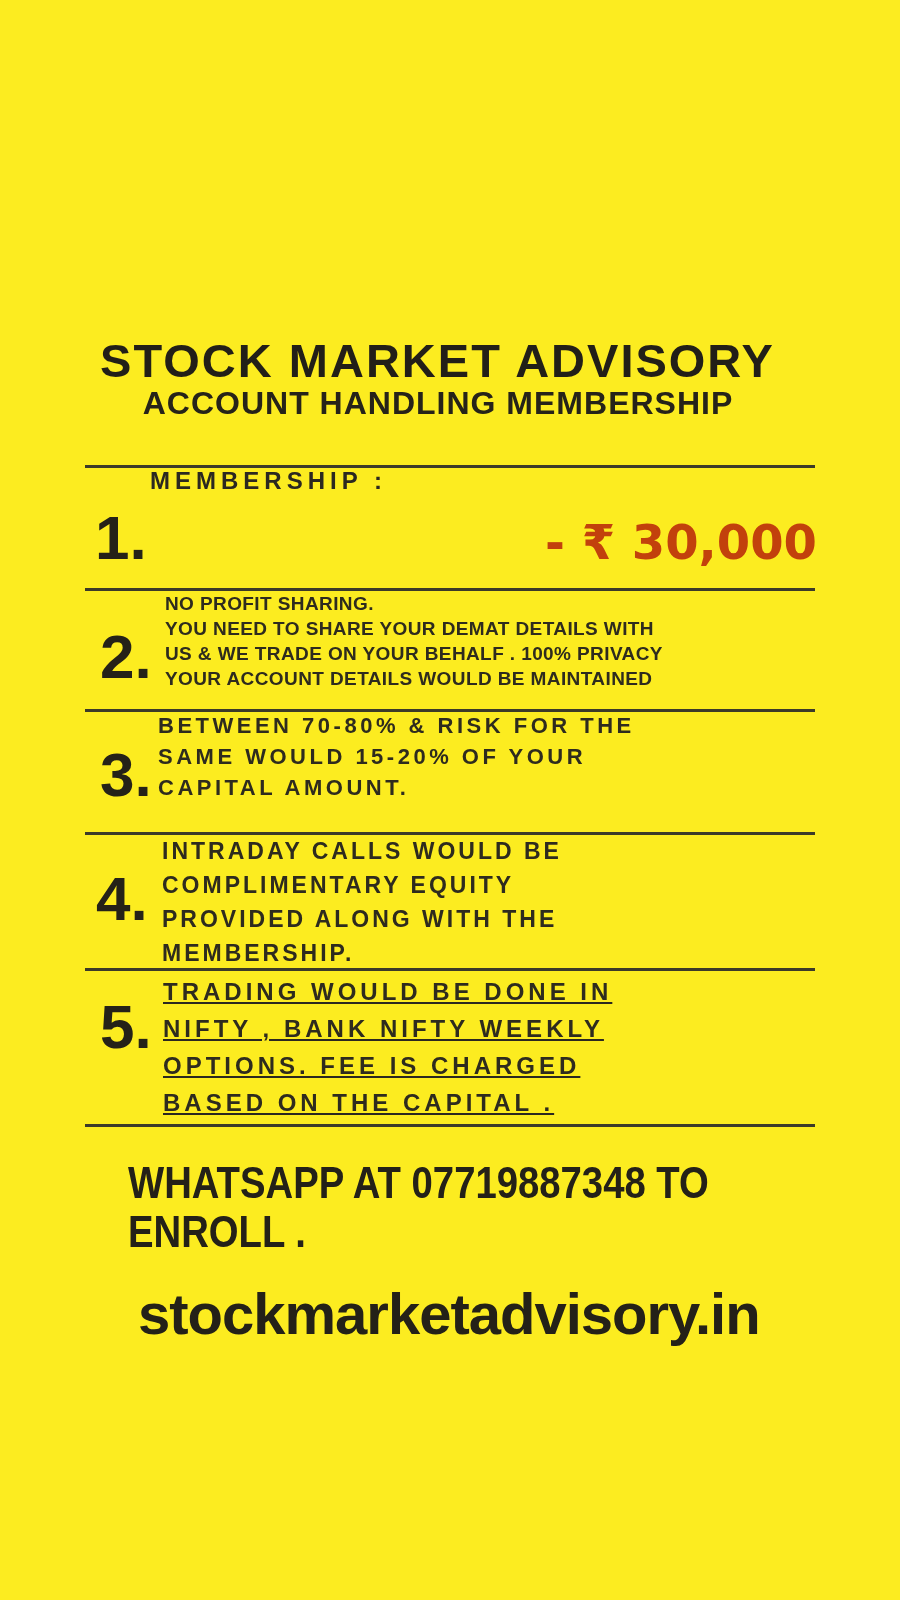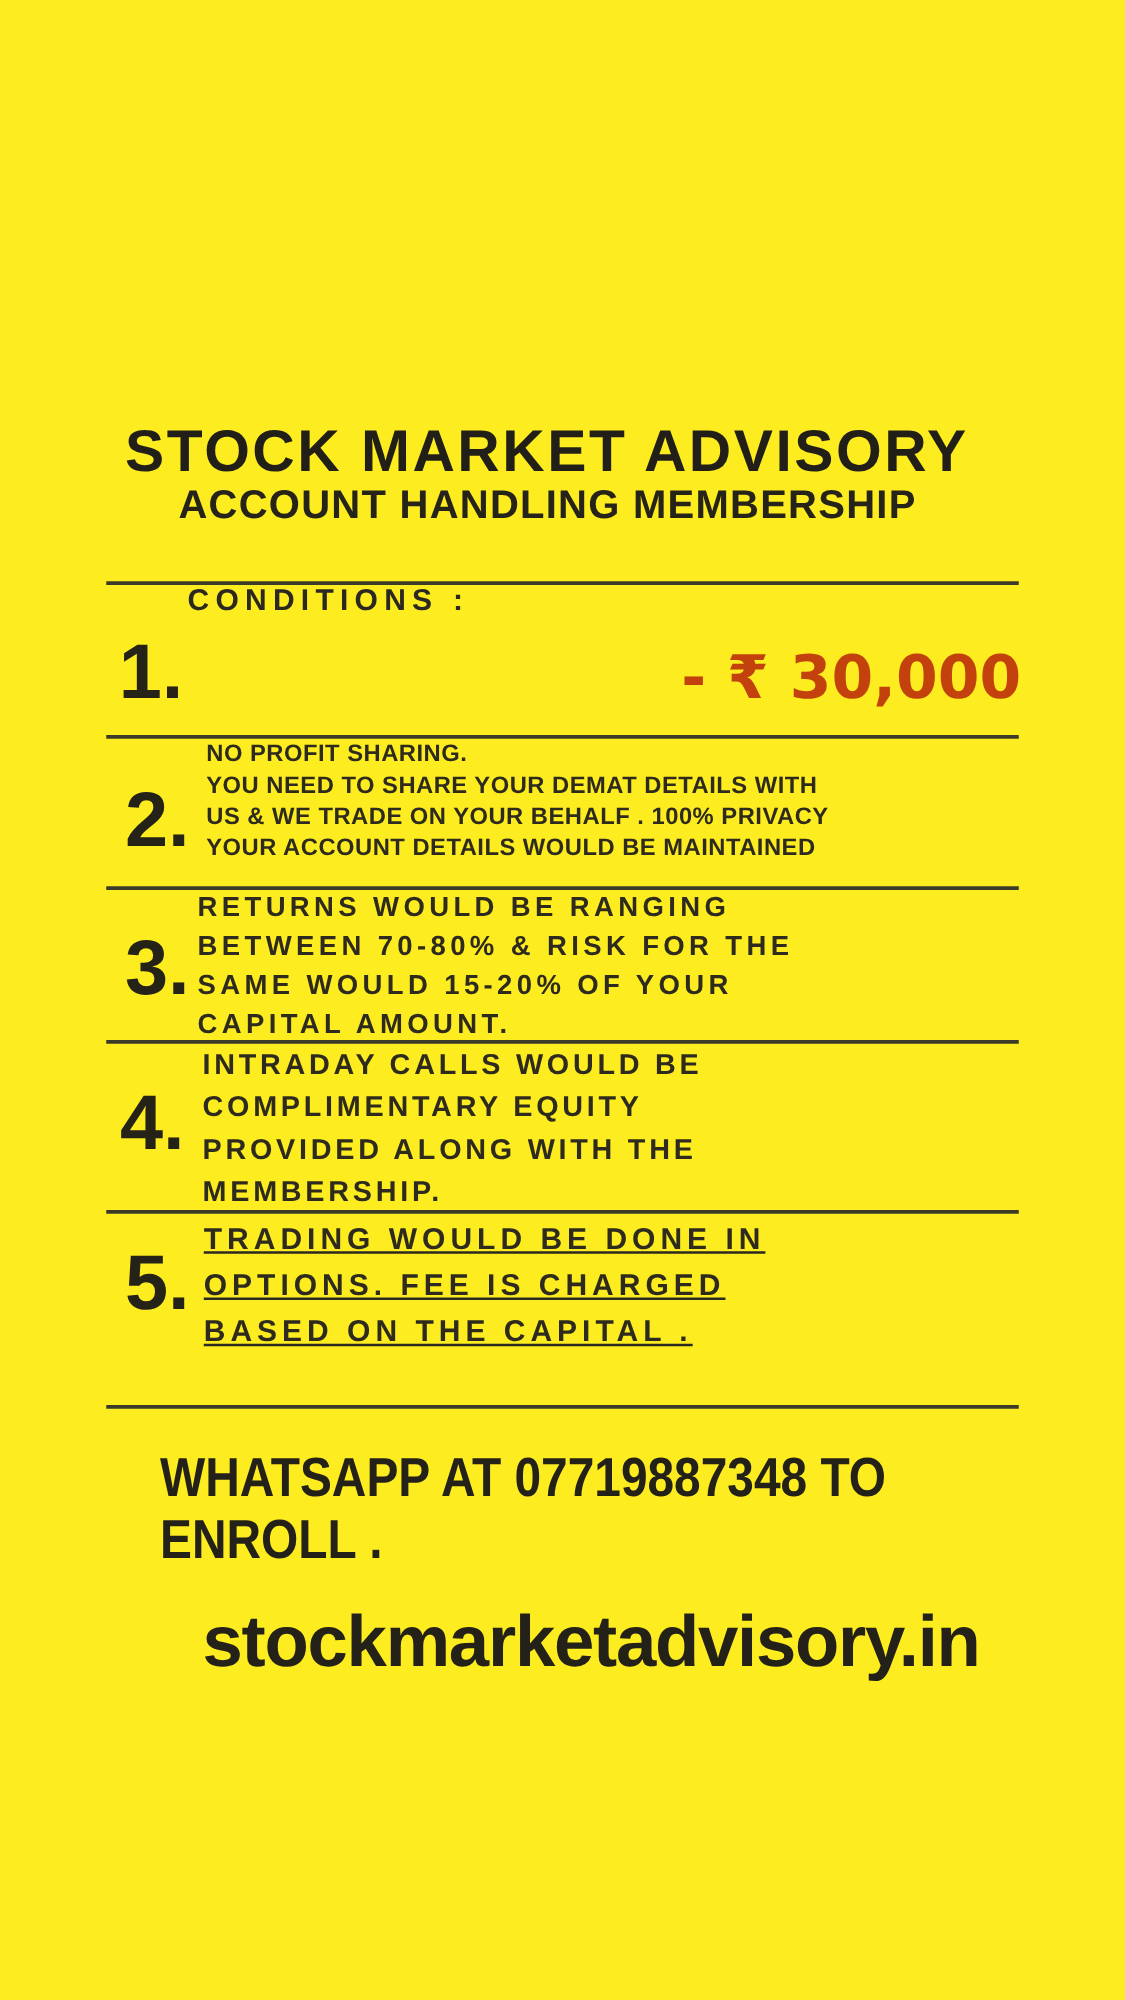--- a/index.html
+++ b/index.html
@@ -84,73 +84,72 @@
     transform: scaleX(0.87); transform-origin: left top;
     white-space: nowrap;
   }
   .whatsapp span { display: block; }
 
   .website {
     top: 1280px; left: 138px;
     font-size: 58px; font-weight: bold; letter-spacing: -1px;
     color: #242118;
     white-space: nowrap;
-    margin-left: 24px;
   }
 </style>
 </head>
 <body>
 
 <div class="poster">
 
   <div class="abs title">STOCK MARKET ADVISORY</div>
   <div class="abs subtitle">ACCOUNT HANDLING MEMBERSHIP</div>
 
   <div class="abs rule r1"></div>
 
-  <div class="abs cond-heading">CONDITIONS :</div>
+  <div class="abs cond-heading">MEMBERSHIP :</div>
 
   <div class="abs num n1">1.</div>
   <div class="abs item1-value">- ₹ 30,000</div>
 
   <div class="abs rule r2"></div>
 
   <div class="abs num n2">2.</div>
   <div class="abs lines t2">
     <span>NO PROFIT SHARING.</span>
     <span>YOU NEED TO SHARE YOUR DEMAT DETAILS WITH</span>
     <span>US &amp; WE TRADE ON YOUR BEHALF . 100% PRIVACY</span>
     <span>YOUR ACCOUNT DETAILS WOULD BE MAINTAINED</span>
   </div>
 
   <div class="abs rule r3"></div>
 
   <div class="abs num n3">3.</div>
   <div class="abs lines t3">
-    <span>RETURNS WOULD BE RANGING</span>
     <span>BETWEEN 70-80% &amp; RISK FOR THE</span>
     <span>SAME WOULD 15-20% OF YOUR</span>
     <span>CAPITAL AMOUNT.</span>
   </div>
 
   <div class="abs rule r4"></div>
 
   <div class="abs num n4">4.</div>
   <div class="abs lines t4">
     <span>INTRADAY CALLS WOULD BE</span>
     <span>COMPLIMENTARY EQUITY</span>
     <span>PROVIDED ALONG WITH THE</span>
     <span>MEMBERSHIP.</span>
   </div>
 
   <div class="abs rule r5"></div>
 
   <div class="abs num n5">5.</div>
   <div class="abs lines t5">
     <span>TRADING WOULD BE DONE IN</span>
+    <span>NIFTY , BANK NIFTY WEEKLY</span>
     <span>OPTIONS. FEE IS CHARGED</span>
     <span>BASED ON THE CAPITAL .</span>
   </div>
 
   <div class="abs rule r6"></div>
 
   <div class="abs whatsapp">
     <span>WHATSAPP AT 07719887348 TO</span>
     <span>ENROLL .</span>
   </div>

